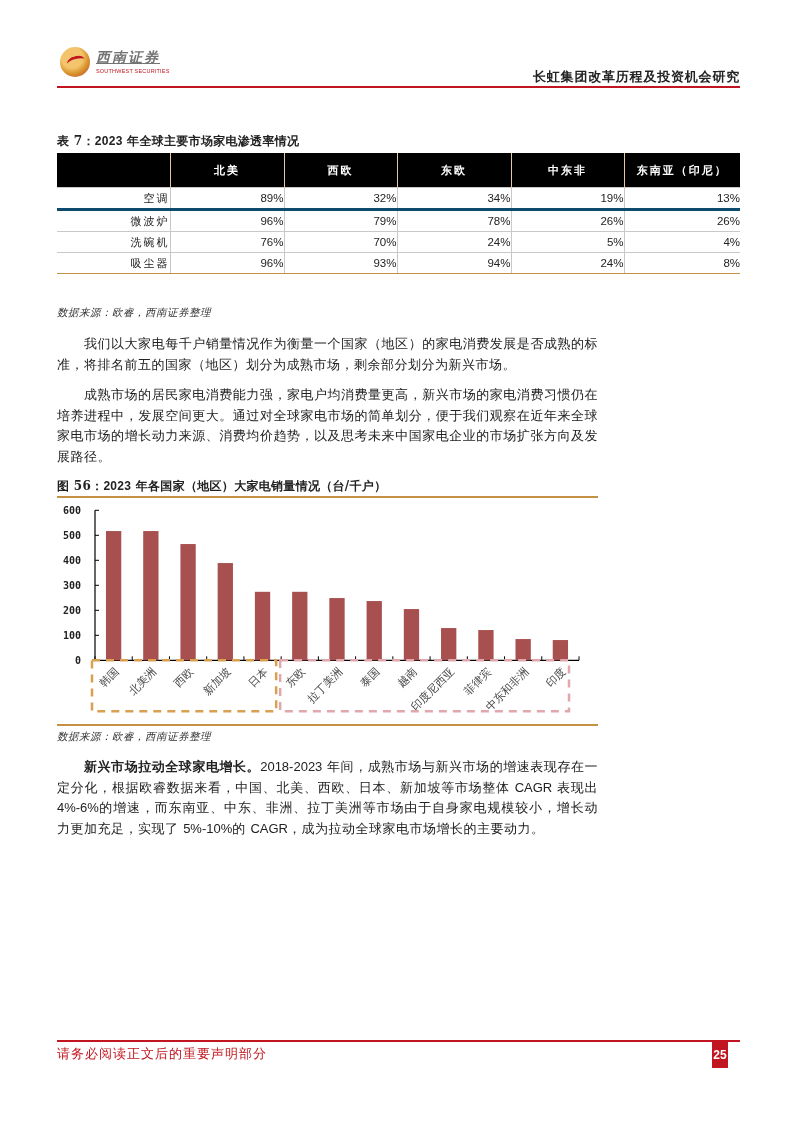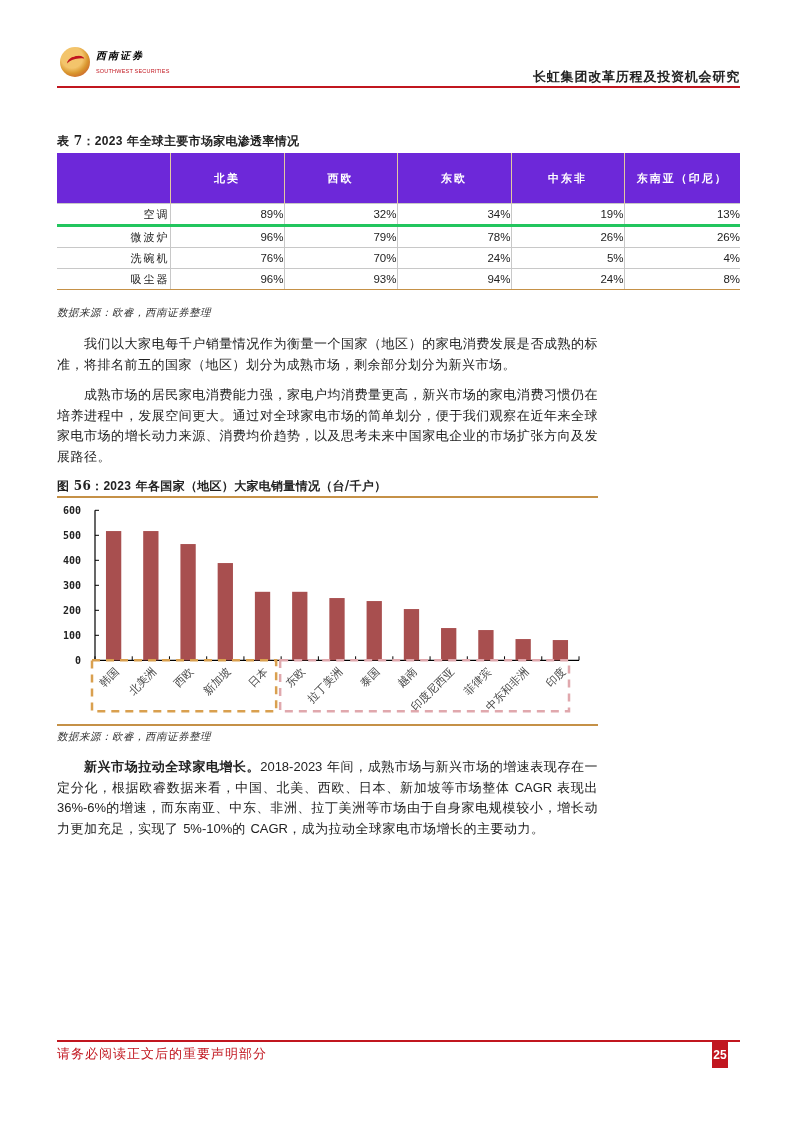--- a/index.html
+++ b/index.html
@@ -6,40 +6,40 @@
   body { width: 794px; height: 1123px; position: relative; overflow: hidden;
          font-family: "DejaVu Serif", "Liberation Serif", serif; color: #222; }
   .abs { position: absolute; }
 
   
   .logo { left: 60px; top: 46px; width: 110px; height: 36px; }
   .logo-mark { position: absolute; left: 0; top: 1px; width: 30px; height: 30px; border-radius: 50%;
                background: radial-gradient(circle at 40% 35%, #f3c46b 0 40%, #d9962e 60%, #c0392b 100%); }
   .logo-mark:after { content: ""; position: absolute; left: 7px; top: 9px; width: 18px; height: 8px;
                      border-top: 3px solid #c1161f; border-radius: 50%; transform: rotate(-15deg); }
-  .logo-cn { position: absolute; left: 36px; top: 3px; font-size: 10px; font-weight: bold; color: #000000;
-             letter-spacing: 2px; font-style: italic; }
+  .logo-cn { position: absolute; left: 36px; top: 3px; font-size: 14px; font-weight: bold; color: #737373;
+             letter-spacing: 2px; font-style: italic; text-decoration: underline; }
   .logo-en { position: absolute; left: 36px; top: 22px; font-family: "Liberation Sans", sans-serif;
              font-size: 5.5px; color: #c1161f; letter-spacing: 0.2px; }
   .header-title { right: 54px; top: 68px; font-size: 13px; font-weight: bold; color: #222; letter-spacing: 0.8px; }
   .header-rule { left: 57px; top: 86px; width: 683px; height: 1.5px; background: #c1161f; }
 
   
   .table-title { left: 57px; top: 133px; font-size: 12px; font-weight: bold; letter-spacing: 0.3px; }
   .table-title .num { font-family: "Liberation Sans", sans-serif; }
   table.pen { position: absolute; left: 57px; top: 153px; width: 683px; border-collapse: collapse;
               table-layout: fixed; }
-  table.pen th { background: #6d28d9; color: #fff; height: 34px; font-size: 11px; font-weight: bold;
-                 border-right: 1px solid #e2c9a0; letter-spacing: 2px; padding: 8px; }
+  table.pen th { background: #000000; color: #fff; height: 34px; font-size: 11px; font-weight: bold;
+                 border-right: 1px solid #e2c9a0; letter-spacing: 2px; padding: 0; }
   table.pen td { height: 20px; border: 1px solid #c8c8c8; border-left: none; text-align: right;
                  font-size: 11px; padding: 0; }
   table.pen td:last-child, table.pen th:last-child { border-right: none; }
   table.pen td.rowlab { letter-spacing: 2px; font-size: 11px; }
   table.pen td.val { font-family: "Liberation Sans", sans-serif; font-size: 11.5px; }
-  table.pen tr.thick td { border-top: 3px solid #22c55e; }
+  table.pen tr.thick td { border-top: 3px solid #0c4a6e; }
   table.pen tr:last-child td { border-bottom: 1.5px solid #c59147; }
   .source { font-size: 10.5px; font-style: italic; color: #333; letter-spacing: 0.5px; }
 
   
   .para { left: 57px; width: 541px; font-size: 13px; line-height: 20.5px; letter-spacing: 0.5px;
           text-align: justify; text-indent: 27px; }
   .para .lat { font-family: "Liberation Sans", sans-serif; letter-spacing: 0; }
   .para b { font-weight: bold; }
 
   
@@ -200,18 +200,18 @@
       <text font-size="11" fill="#444" text-anchor="end" transform="translate(434.92307692307696,174.3) rotate(-45)" style="font-family:&quot;DejaVu Serif&quot;, serif;">菲律宾</text>
       <text font-size="11" fill="#444" text-anchor="end" transform="translate(472.1538461538462,174.3) rotate(-45)" style="font-family:&quot;DejaVu Serif&quot;, serif;">中东和非洲</text>
       <text font-size="11" fill="#444" text-anchor="end" transform="translate(509.3846153846154,174.3) rotate(-45)" style="font-family:&quot;DejaVu Serif&quot;, serif;">印度</text>
     </g>
 </svg>
 
 <div class="abs fig-rule" style="top:724px;"></div>
 <div class="abs source" style="left:57px; top:730px;">数据来源：欧睿，西南证券整理</div>
 
 <div class="abs para" style="top:757px;">
-  <b>新兴市场拉动全球家电增长。</b><span class="lat">2018-2023</span><span> 年间，成熟市场与新兴市场的增速表现存在一定分化，根据欧睿数据来看，中国、北美、西欧、日本、新加坡等市场整体 </span><span class="lat">CAGR</span><span> 表现出</span><span class="lat">36%-6%</span><span>的增速，而东南亚、中东、非洲、拉丁美洲等市场由于自身家电规模较小，增长动力更加充足，实现了 </span><span class="lat">5%-10%</span><span>的 </span><span class="lat">CAGR</span><span>，成为拉动全球家电市场增长的主要动力。</span>
+  <b>新兴市场拉动全球家电增长。</b><span class="lat">2018-2023</span><span> 年间，成熟市场与新兴市场的增速表现存在一定分化，根据欧睿数据来看，中国、北美、西欧、日本、新加坡等市场整体 </span><span class="lat">CAGR</span><span> 表现出</span><span class="lat">4%-6%</span><span>的增速，而东南亚、中东、非洲、拉丁美洲等市场由于自身家电规模较小，增长动力更加充足，实现了 </span><span class="lat">5%-10%</span><span>的 </span><span class="lat">CAGR</span><span>，成为拉动全球家电市场增长的主要动力。</span>
 </div>
 
 <div class="abs footer-rule"></div>
 <div class="abs footer-text">请务必阅读正文后的重要声明部分</div>
 <div class="abs page-num">25</div>
 
 </body></html>

